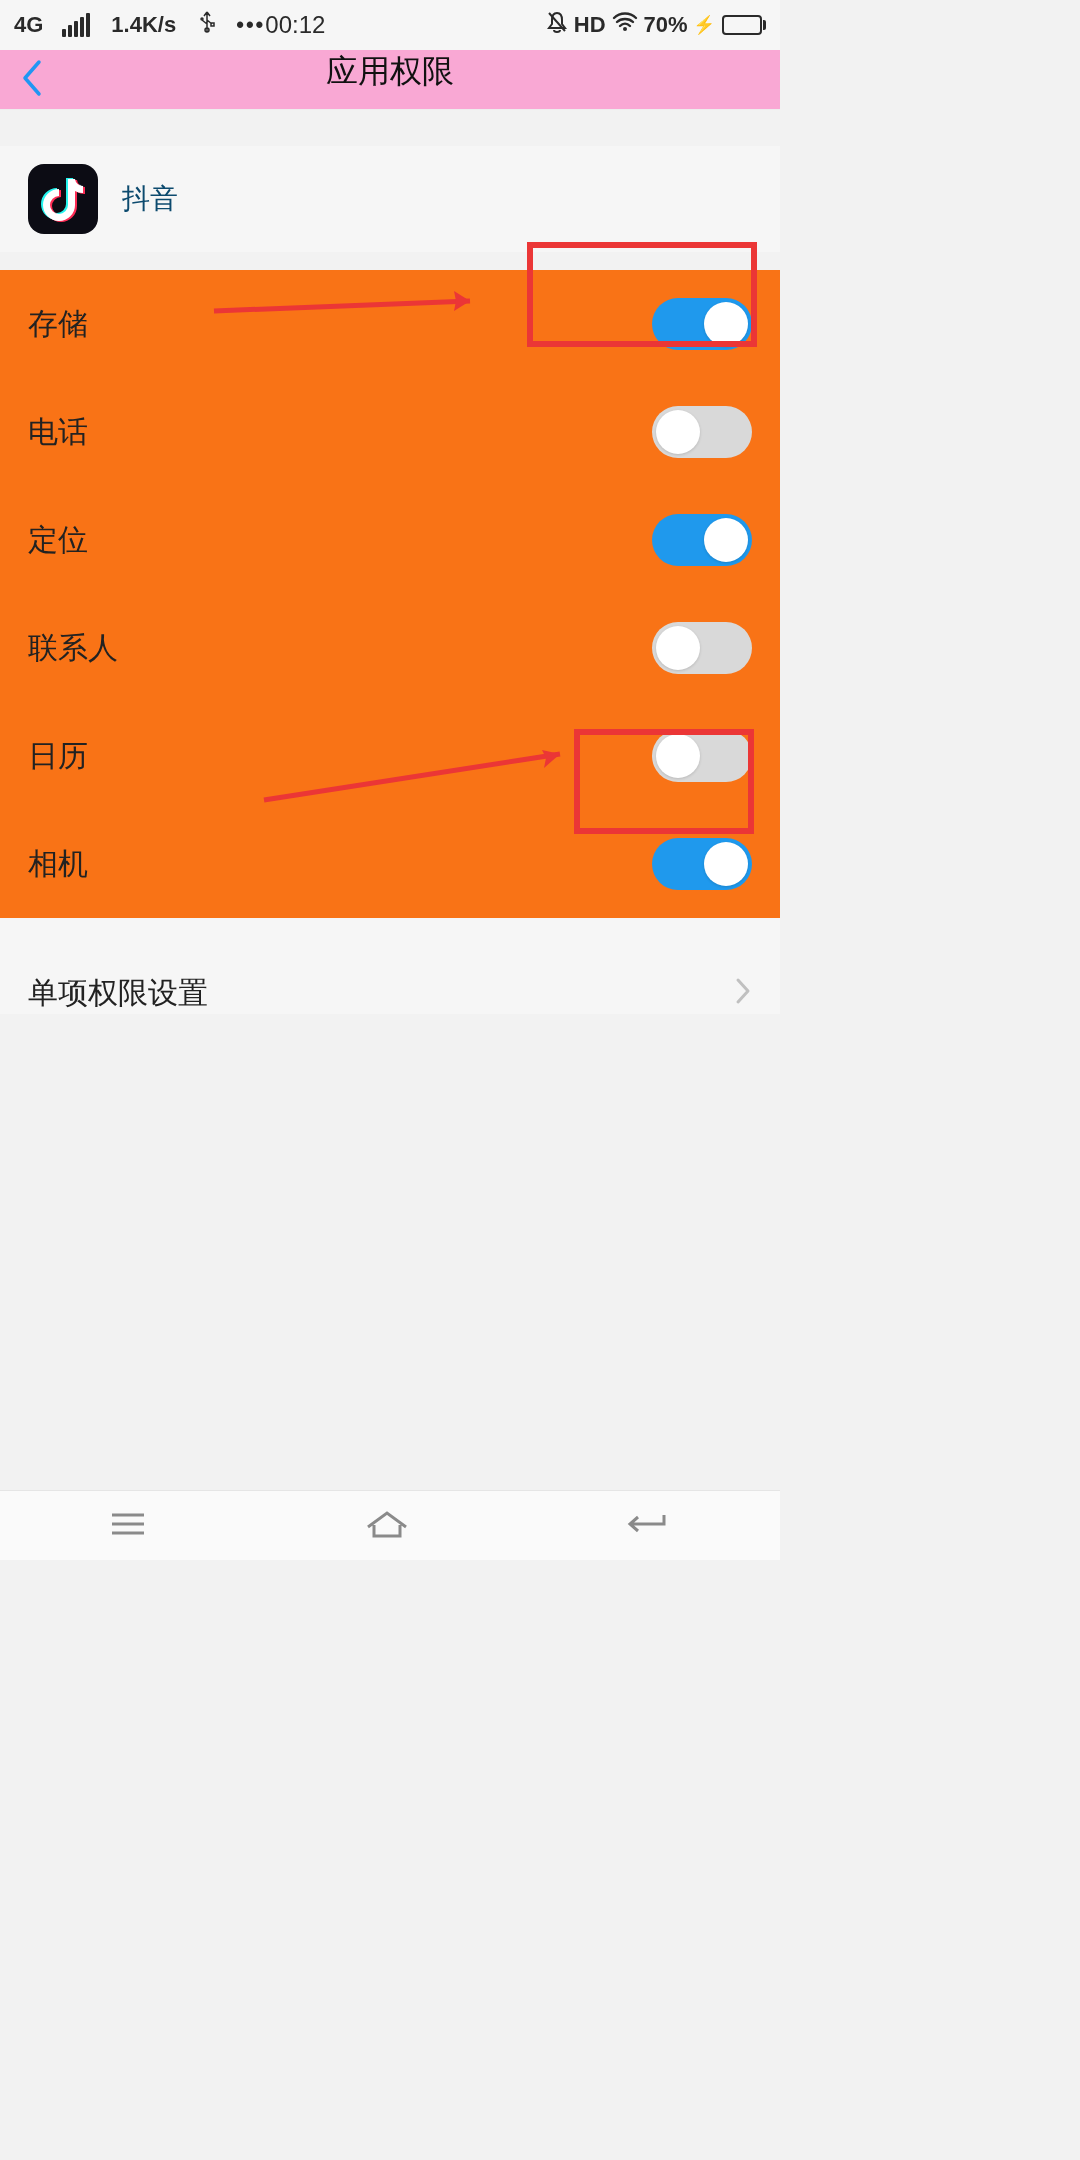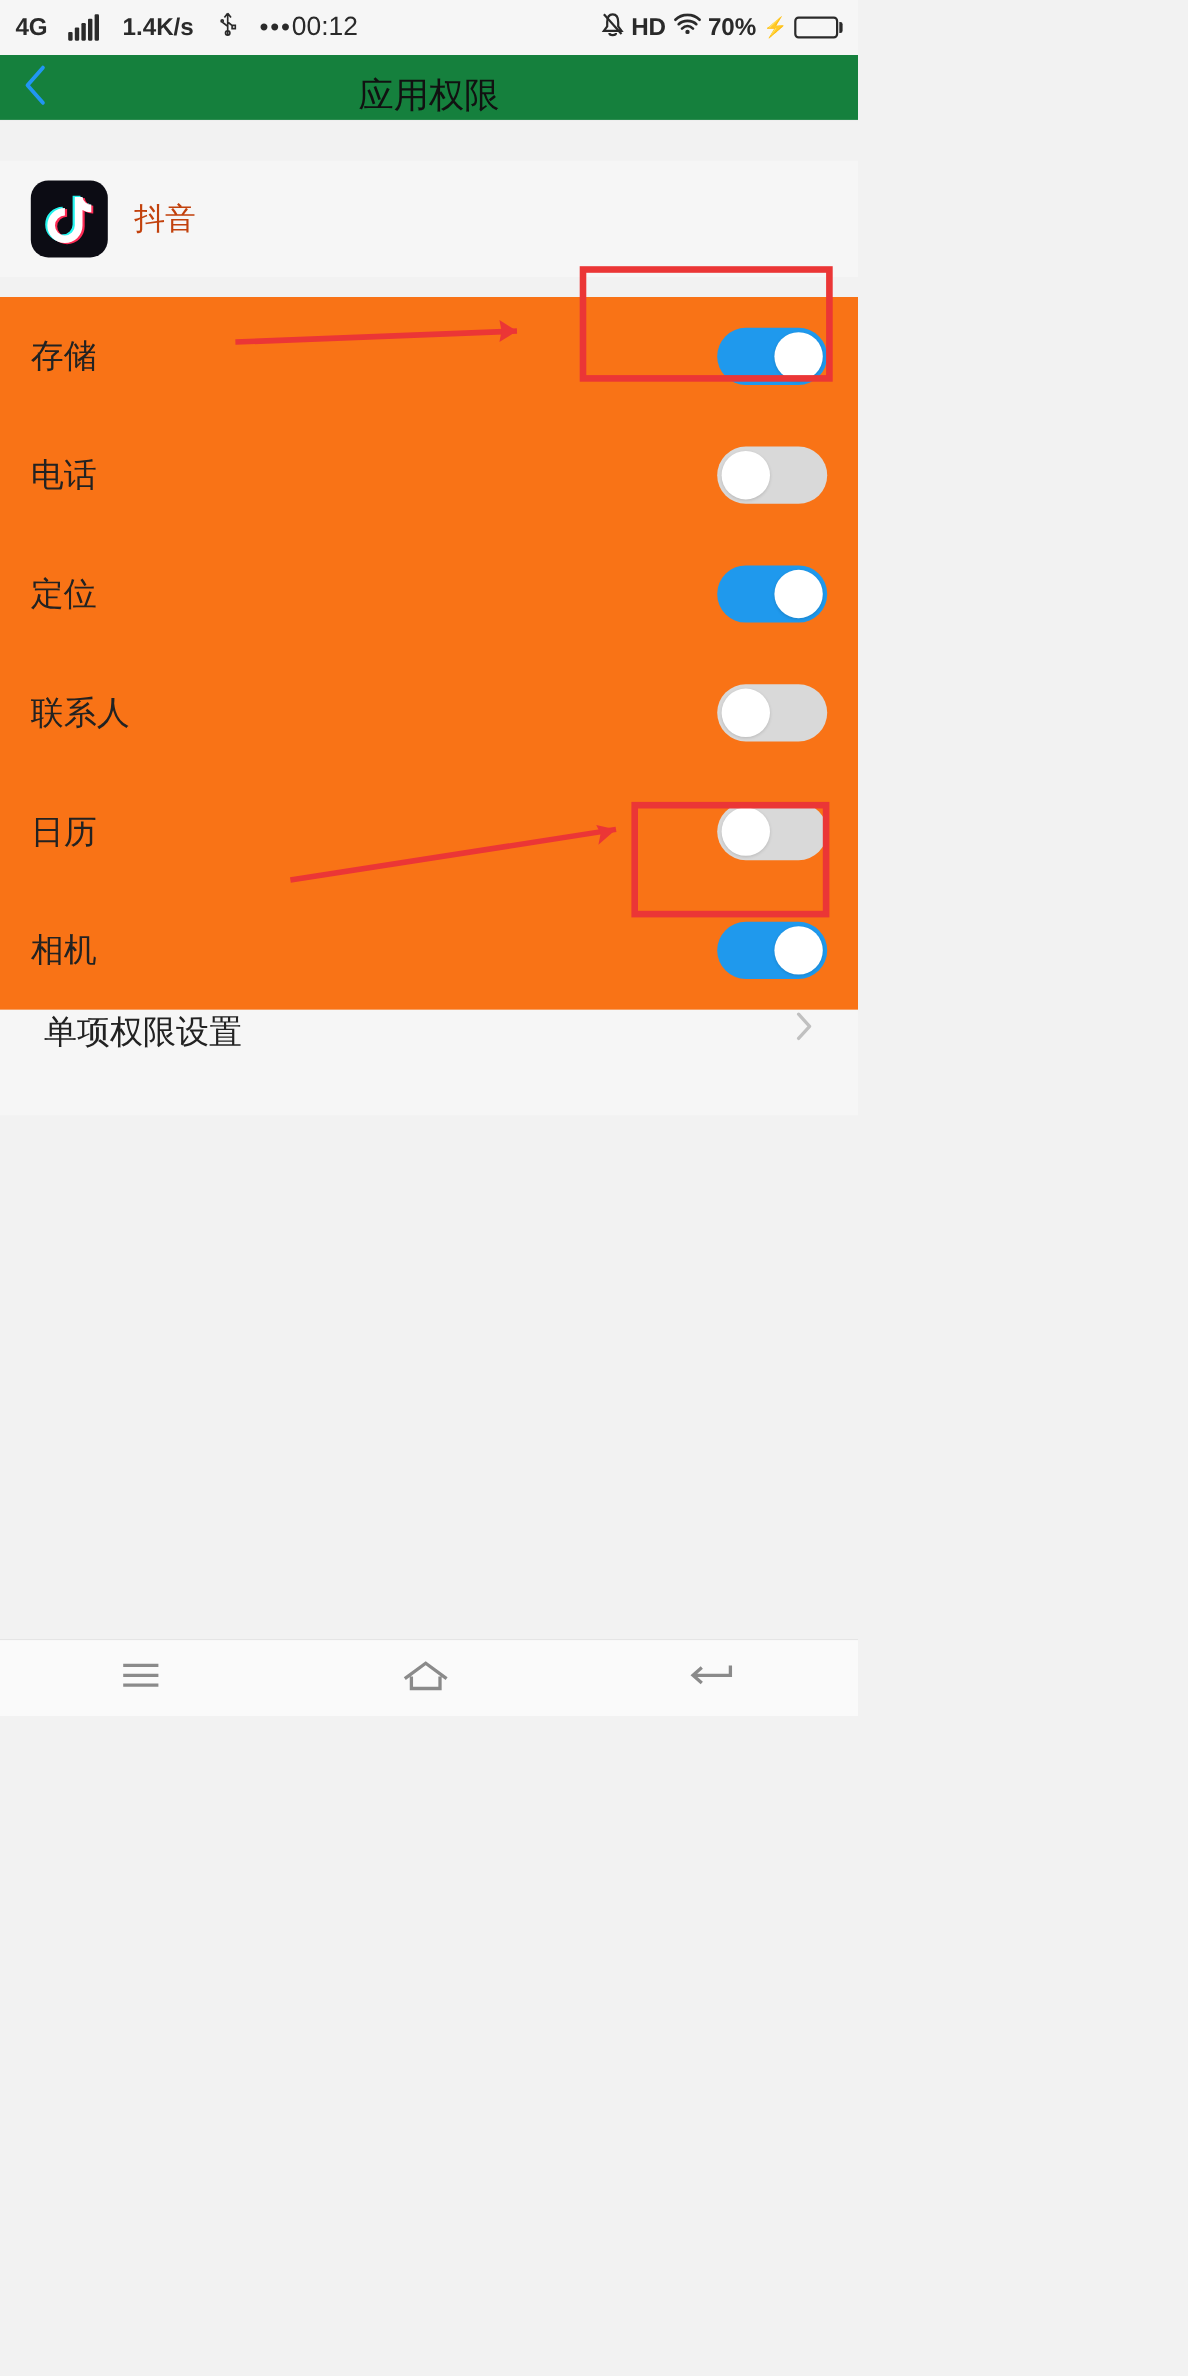--- a/index.html
+++ b/index.html
@@ -34,23 +34,23 @@
     .signal-bars span:nth-child(4){height:20px}
     .signal-bars span:nth-child(5){height:24px}
     .battery { display: inline-flex; align-items: center; }
     .battery-body { width: 40px; height: 20px; border: 2px solid #2a2a2a; border-radius: 4px; position: relative; padding: 2px; }
     .battery-fill { width: 70%; height: 100%; background: #2a2a2a; border-radius: 1px; }
     .battery-tip { width: 3px; height: 10px; background: #2a2a2a; border-radius: 0 2px 2px 0; margin-left: 1px; }
 
     
     .title-bar {
       height: 60px;
-      background: #15803d;
-      display: flex;
-      align-items: flex-end;
+      background: #f9a8d4;
+      display: flex;
+      align-items: flex-start;
       justify-content: center;
       position: relative;
       border-bottom: 1px solid #eee;
     }
     .back-btn { position: absolute; left: 20px; top: 50%; transform: translateY(-50%); }
     .back-btn svg { width: 24px; height: 40px; }
     .page-title { font-size: 32px; font-weight: 500; color: #111; }
     
     .gap { height: 36px; background: #f2f2f2; }
     .gap-small { height: 18px; background: #f2f2f2; }
@@ -65,21 +65,21 @@
     }
     .app-icon {
       width: 70px;
       height: 70px;
       background: #0c0c14;
       border-radius: 16px;
       display: flex;
       align-items: center;
       justify-content: center;
     }
-    .app-name { font-size: 28px; color: #c2410c; }
+    .app-name { font-size: 28px; color: #0c4a6e; }
 
     
     .perm-list { background: #f97316; }
     .perm-item {
       display: flex;
       align-items: center;
       justify-content: space-between;
       padding: 0 28px;
       height: 108px;
     }
@@ -99,23 +99,23 @@
       background: #fff;
       border-radius: 50%;
       top: 4px;
       box-shadow: 0 1px 3px rgba(0,0,0,0.15);
     }
     .toggle.on .knob { right: 4px; }
     .toggle.off .knob { left: 4px; }
 
     .link-item {
       display: flex;
-      align-items: flex-start;
+      align-items: flex-end;
       justify-content: space-between;
-      padding: 0 40px;
+      padding: 0 28px;
       height: 96px;
       background: #f6f6f6;
     }
     .chevron { color: #c0c0c0; font-size: 32px; }
 
     
     .bottom-nav {
       position: absolute;
       bottom: 0; left: 0; right: 0;
       height: 70px;

